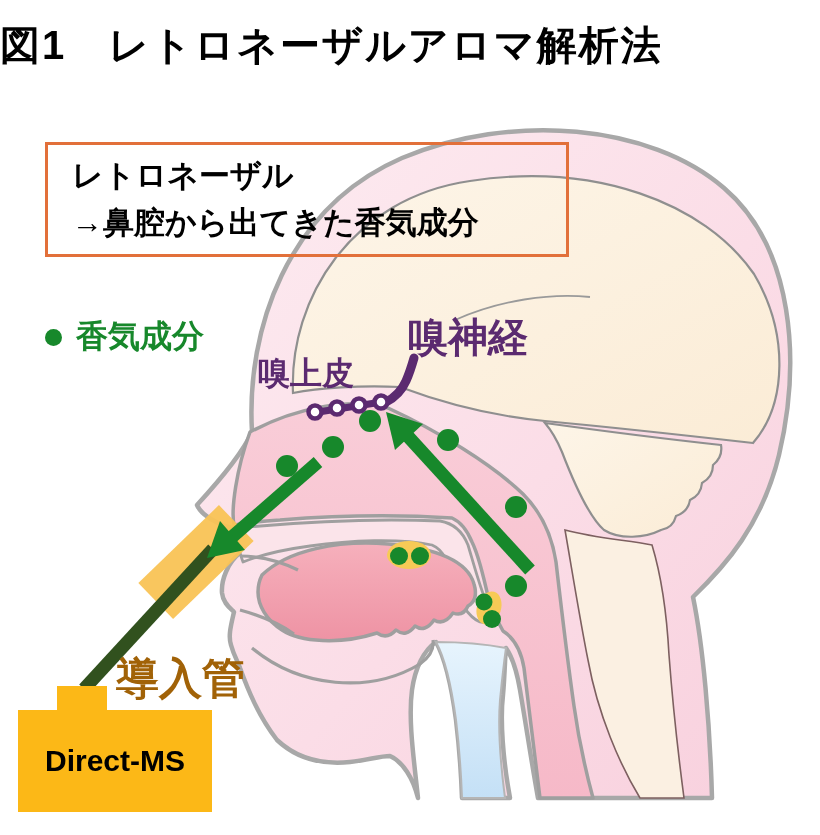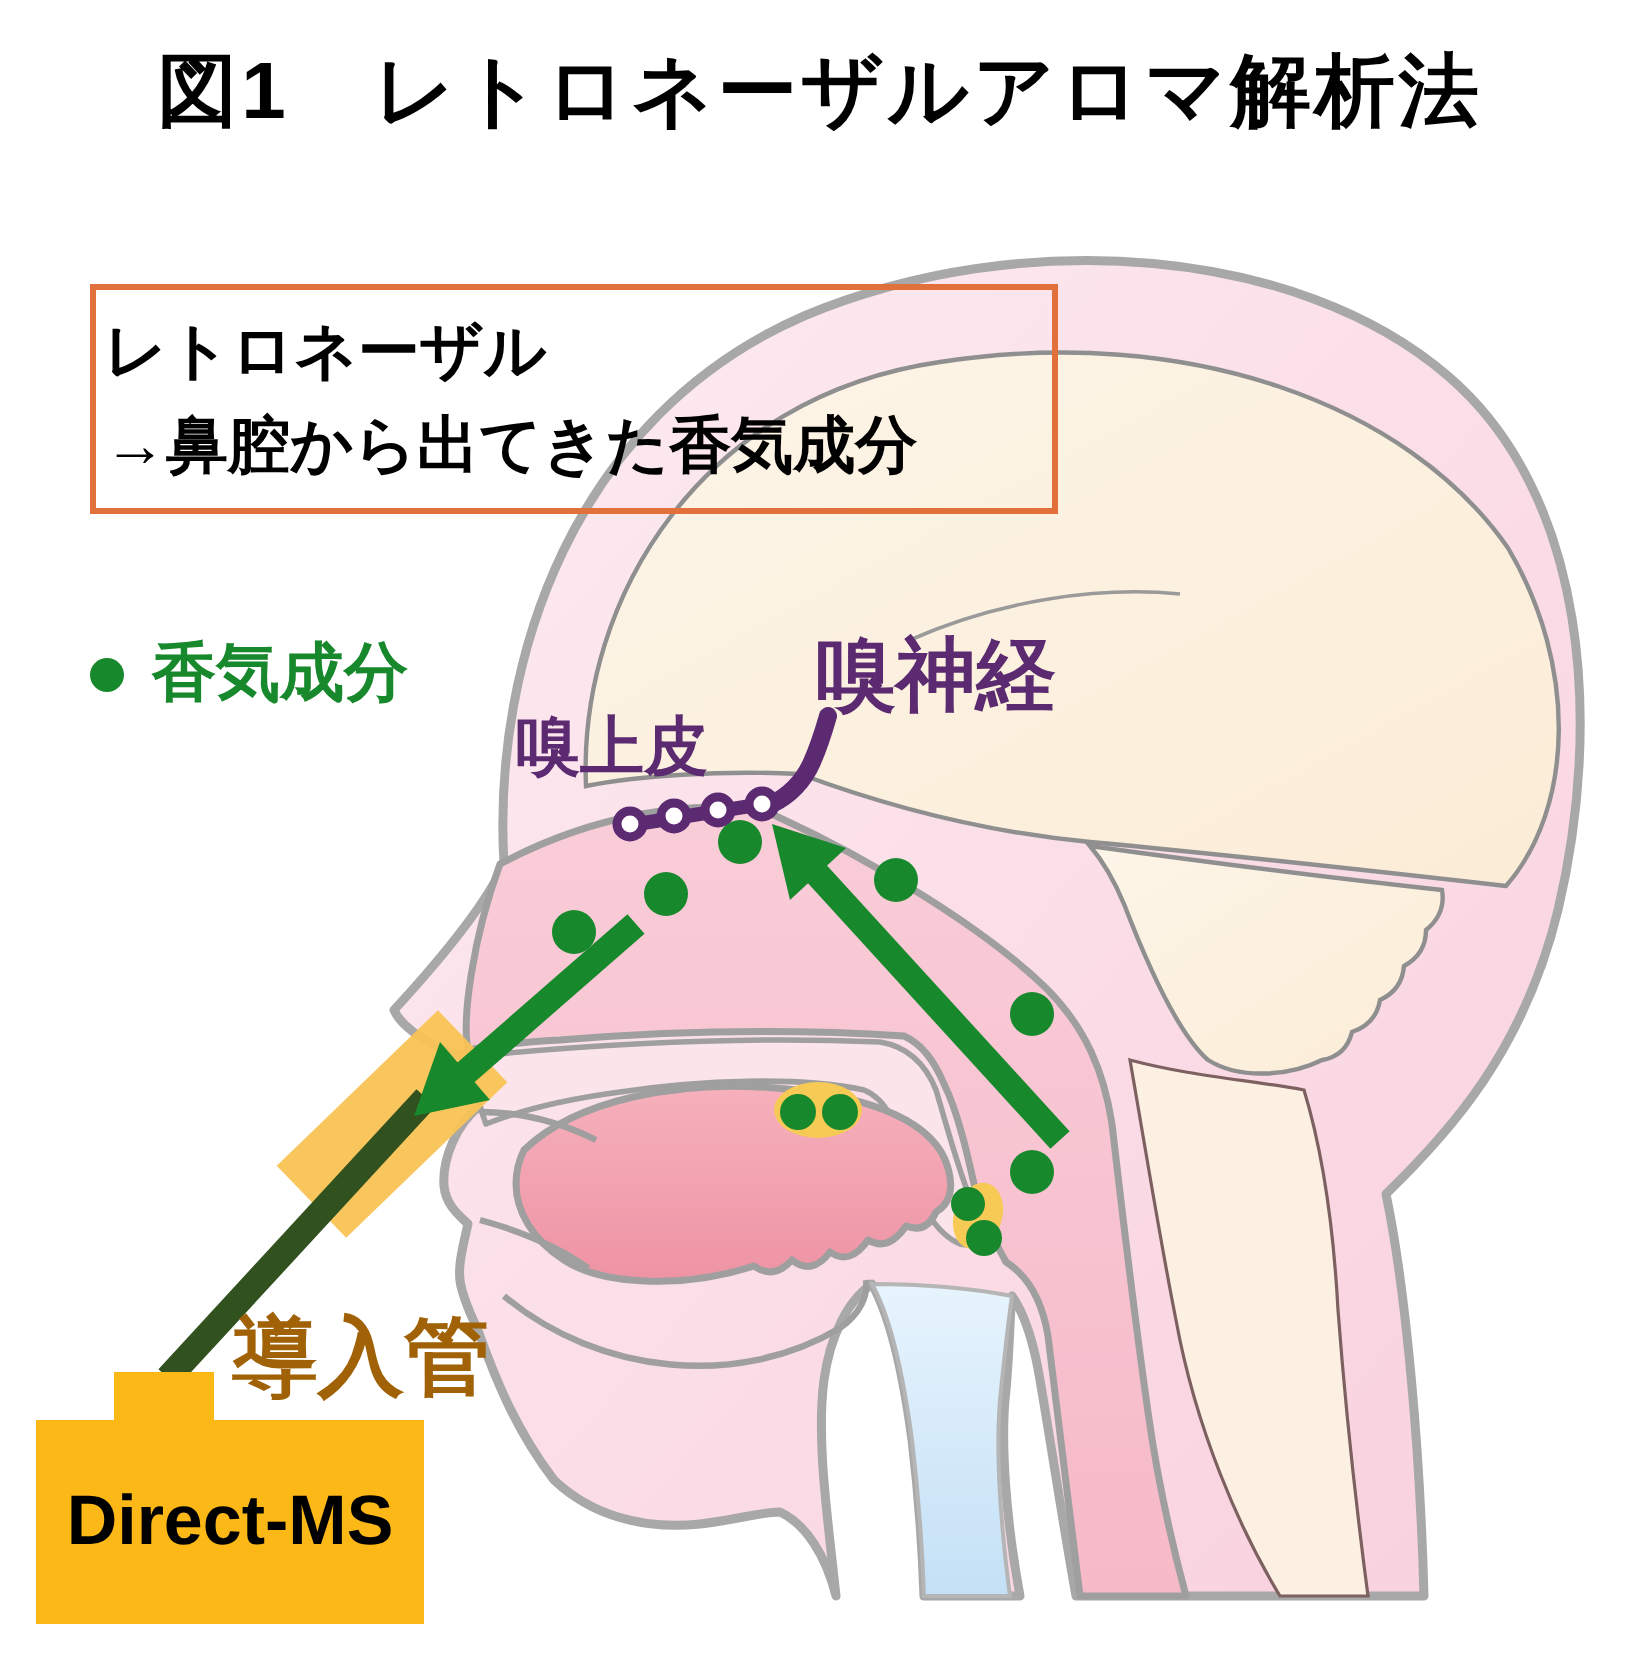--- a/index.html
+++ b/index.html
@@ -1,31 +1,31 @@
 <!DOCTYPE html>
 <html><head>
 <meta charset="utf-8">
 <style>
   html,body{margin:0;padding:0;background:#ffffff;}
   #stage{position:relative;width:820px;height:835px;background:#ffffff;overflow:hidden;
          font-family:"Liberation Sans","DejaVu Sans",sans-serif;}
   #figure-svg{position:absolute;left:0;top:0;width:820px;height:835px;}
   .lbl{position:absolute;white-space:nowrap;font-weight:bold;}
-  #title{left:0;top:18px;width:820px;text-align:center;font-size:40px;color:#000;letter-spacing:2px;}
-  #info-box{left:45px;top:142px;width:470px;border:3px solid #e2703a;padding:8px 4px;
+  #title{left:0;top:18px;width:820px;font-size:40px;color:#000;letter-spacing:2px;}
+  #info-box{left:45px;top:142px;width:470px;border:3px solid #e2703a;padding:8px 24px;
             font-size:31px;line-height:1.5;color:#000;background:transparent;}
   #legend{left:45px;top:303px;display:flex;align-items:center;gap:14px;margin-top:12px;}
   #legend .dot{width:17px;height:17px;border-radius:50%;background:#17882b;}
   #legend .txt{font-size:32px;color:#17882b;font-weight:bold;}
   #lbl-epithelium{left:258px;top:352px;font-size:32px;color:#5b2a70;}
   #lbl-nerve{left:408px;top:310px;font-size:40px;color:#5b2a70;}
   #lbl-adapter{left:66px;top:472px;font-size:30px;color:#000;}
   #lbl-tube{left:116px;top:650px;font-size:43px;color:#a16207;}
   #device-label{left:18px;top:710px;width:194px;height:102px;display:flex;align-items:center;
-                justify-content:center;font-size:35px;color:#000;}
+                justify-content:center;font-size:30px;color:#000;}
 </style>
 </head>
 <body>
 
 <div id="stage">
 
   <svg id="figure-svg" viewBox="0 0 820 835">
     <defs>
       <linearGradient id="gHead" x1="0" y1="0" x2="1" y2="1">
         <stop offset="0" stop-color="#fdecf1"></stop>

